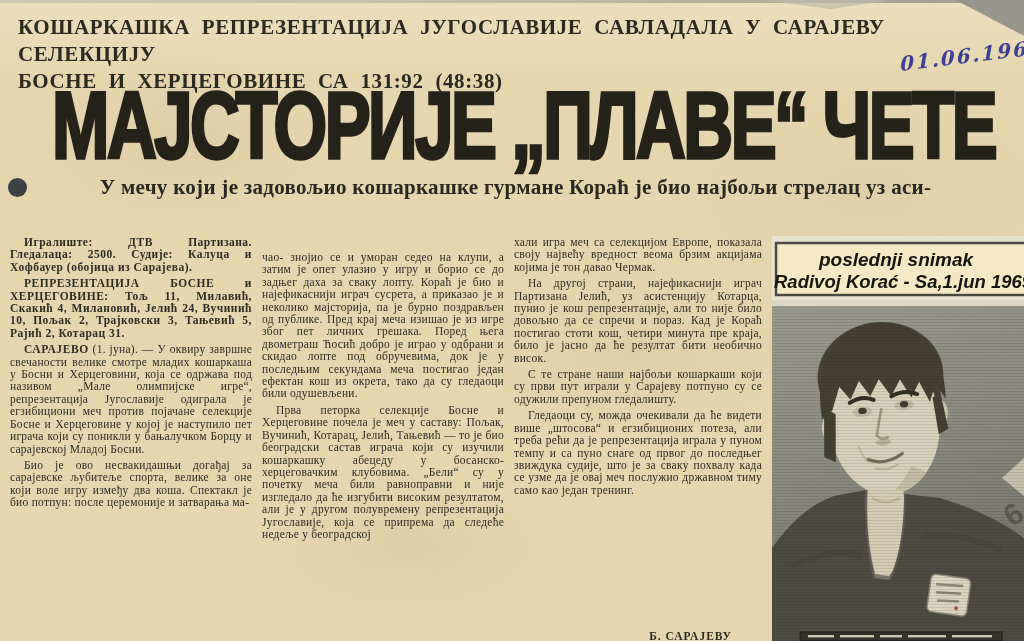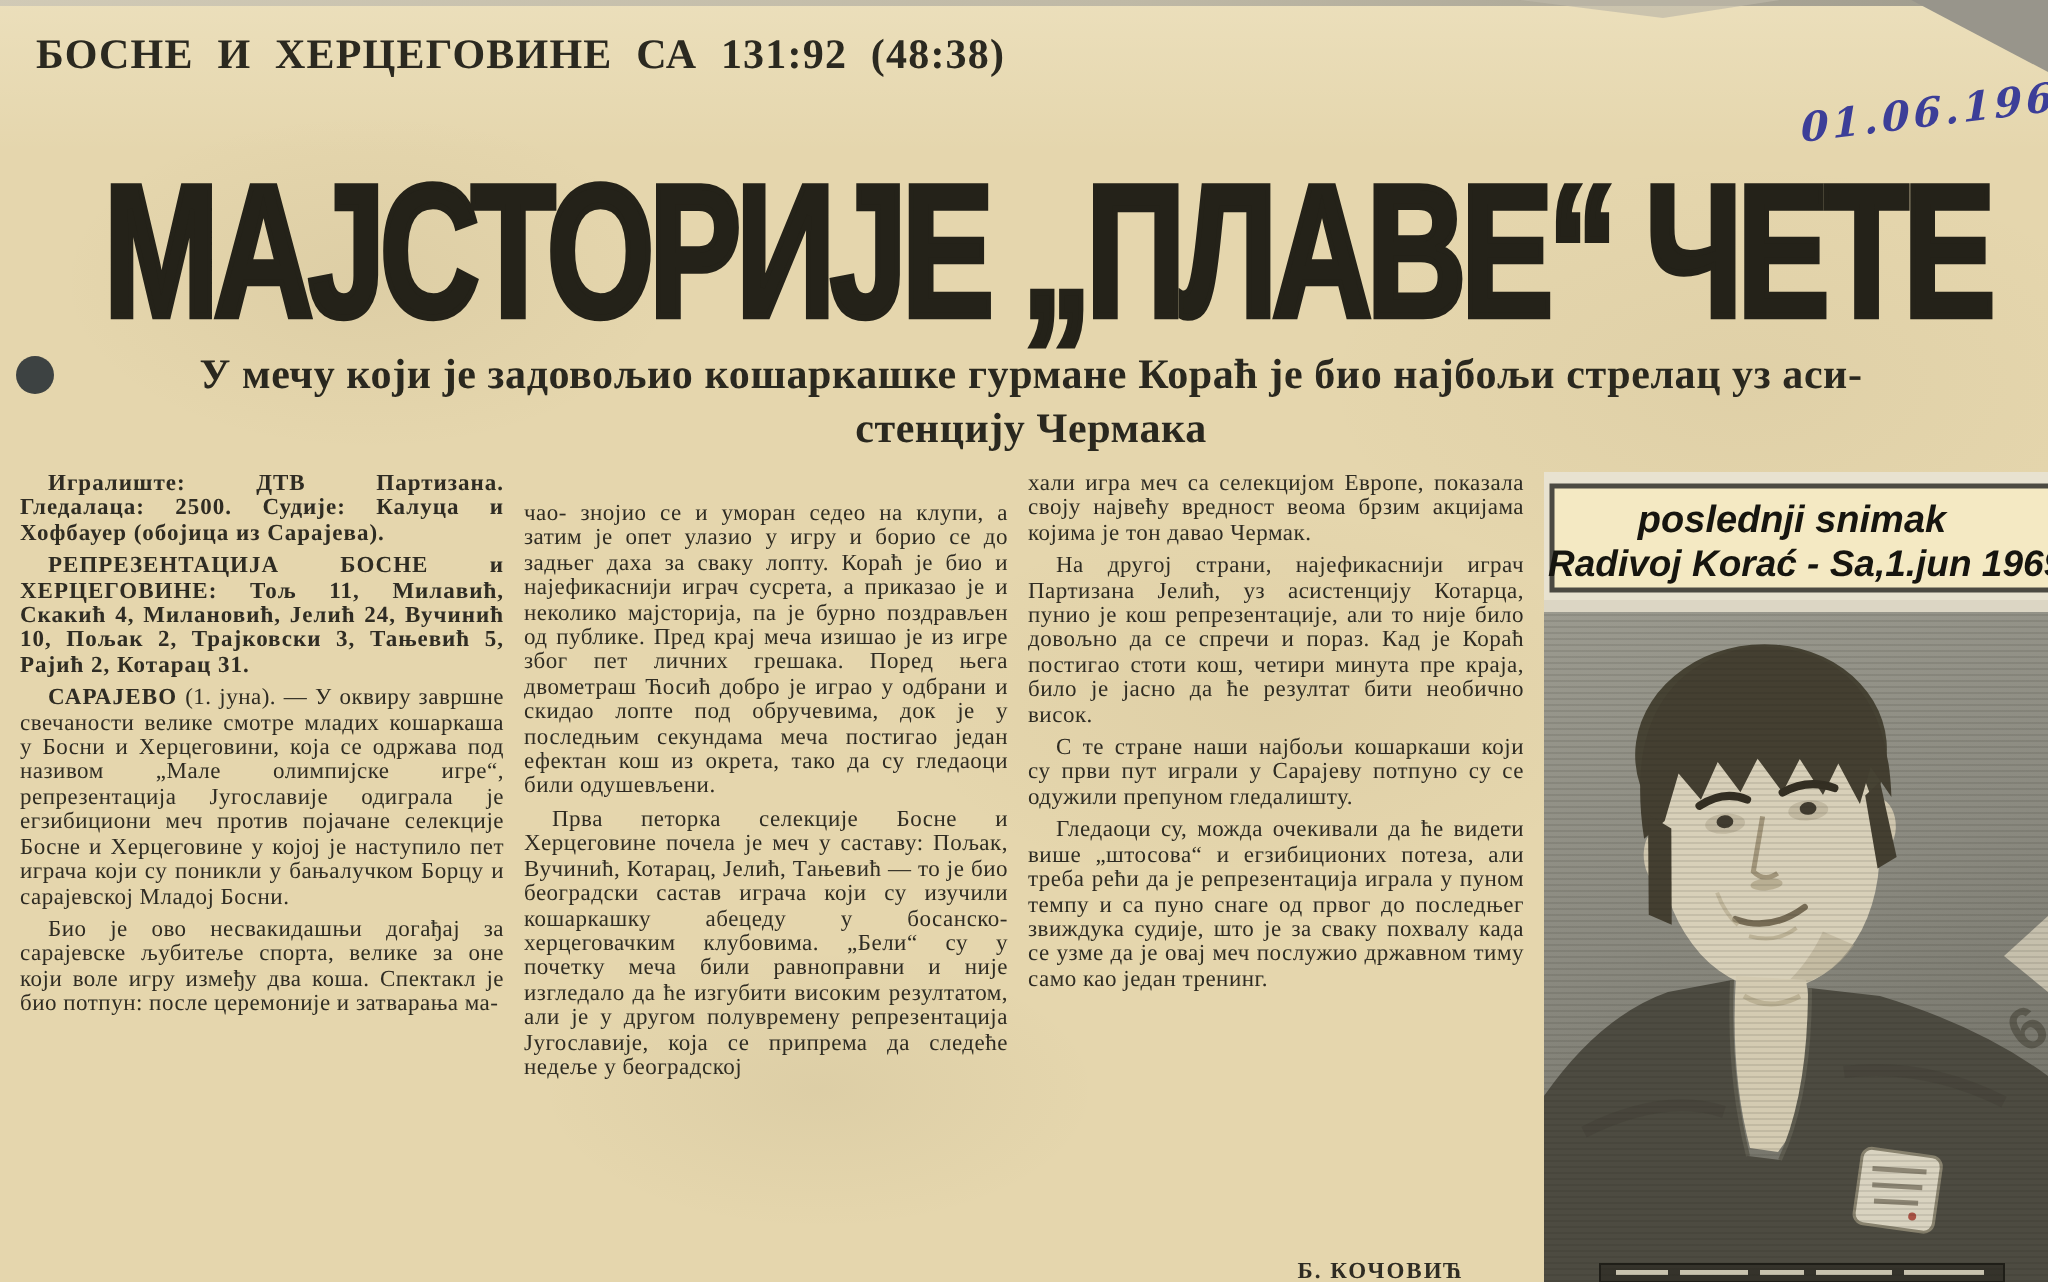--- a/index.html
+++ b/index.html
@@ -62,52 +62,52 @@
 </head>
 <body>
 
 <div class="page">
   <div class="paper"></div>
   <div class="edge-top"></div>
   <div class="fold-tr"></div>
   <div class="corner-tr"></div>
 
   <div class="kicker">
+    <div>КОШАРКАШКА РЕПРЕЗЕНТАЦИЈА ЈУГОСЛАВИЈЕ САВЛАДАЛА У САРАЈЕВУ СЕЛЕКЦИЈУ</div>
     <div>БОСНЕ И ХЕРЦЕГОВИНЕ СА 131:92 (48:38)</div>
   </div>
 
   <div class="hand">01.06.1969.</div>
 
   <div class="headline">МАЈСТОРИЈЕ „ПЛАВЕ“ ЧЕТЕ</div>
 
   <div class="bullet"></div>
   <div class="subhead">
     <div>У мечу који је задовољио кошаркашке гурмане Кораћ је био најбољи стрелац уз аси-</div>
-    <div>стенцију Чермака</div>
   </div>
 
   <div class="col c1">
     <p class="teams">Игралиште: ДТВ Партизана. Гледалаца: 2500. Судије: Калуца и Хофбауер (обојица из Сарајева).</p>
     <p class="teams">РЕПРЕЗЕНТАЦИЈА БОСНЕ и ХЕРЦЕГОВИНЕ: Тољ 11, Милавић, Скакић 4, Милановић, Јелић 24, Вучинић 10, Пољак 2, Трајковски 3, Тањевић 5, Рајић 2, Котарац 31.</p>
     <p><span class="lead">САРАЈЕВО</span><span> (1. јуна). — У оквиру завршне свечаности велике смотре младих кошаркаша у Босни и Херцеговини, која се одржава под називом „Мале олимпијске игре“, репрезентација Југославије одиграла је егзибициони меч против појачане селекције Босне и Херцеговине у којој је наступило пет играча који су поникли у бањалучком Борцу и сарајевској Младој Босни.</span></p>
     <p>Био је ово несвакидашњи догађај за сарајевске љубитеље спорта, велике за оне који воле игру између два коша. Спектакл је био потпун: после церемоније и затварања ма-</p>
   </div>
 
   <div class="col c2">
     <p class="noindent">чао- знојио се и уморан седео на клупи, а затим је опет улазио у игру и борио се до задњег даха за сваку лопту. Кораћ је био и најефикаснији играч сусрета, а приказао је и неколико мајсторија, па је бурно поздрављен од публике. Пред крај меча изишао је из игре због пет личних грешака. Поред њега двометраш Ћосић добро је играо у одбрани и скидао лопте под обручевима, док је у последњим секундама меча постигао један ефектан кош из окрета, тако да су гледаоци били одушевљени.</p>
     <p>Прва петорка селекције Босне и Херцеговине почела је меч у саставу: Пољак, Вучинић, Котарац, Јелић, Тањевић — то је био београдски састав играча који су изучили кошаркашку абецеду у босанско-херцеговачким клубовима. „Бели“ су у почетку меча били равноправни и није изгледало да ће изгубити високим резултатом, али је у другом полувремену репрезентација Југославије, која се припрема да следеће недеље у београдској</p>
   </div>
 
   <div class="col c3">
     <p class="noindent">хали игра меч са селекцијом Европе, показала своју највећу вредност веома брзим акцијама којима је тон давао Чермак.</p>
     <p>На другој страни, најефикаснији играч Партизана Јелић, уз асистенцију Котарца, пунио је кош репрезентације, али то није било довољно да се спречи и пораз. Кад је Кораћ постигао стоти кош, четири минута пре краја, било је јасно да ће резултат бити необично висок.</p>
     <p>С те стране наши најбољи кошаркаши који су први пут играли у Сарајеву потпуно су се одужили препуном гледалишту.</p>
     <p>Гледаоци су, можда очекивали да ће видети више „штосова“ и егзибиционих потеза, али треба рећи да је репрезентација играла у пуном темпу и са пуно снаге од првог до последњег звиждука судије, што је за сваку похвалу када се узме да је овај меч послужио државном тиму само као један тренинг.</p>
   </div>
-  <div class="signature">Б. КОЧОВИЋ</div>
+  <div class="signature">Б. САРАЈЕВУ</div>
 
   <div class="photo-wrap">
     <svg width="252" height="405" viewBox="0 0 252 405">
       <defs>
         <linearGradient id="pg" x1="0" y1="0" x2="0.25" y2="1">
           <stop offset="0" stop-color="#9b9a8f"></stop>
           <stop offset="0.5" stop-color="#8b8a80"></stop>
           <stop offset="1" stop-color="#727167"></stop>
         </linearGradient>
       </defs>

